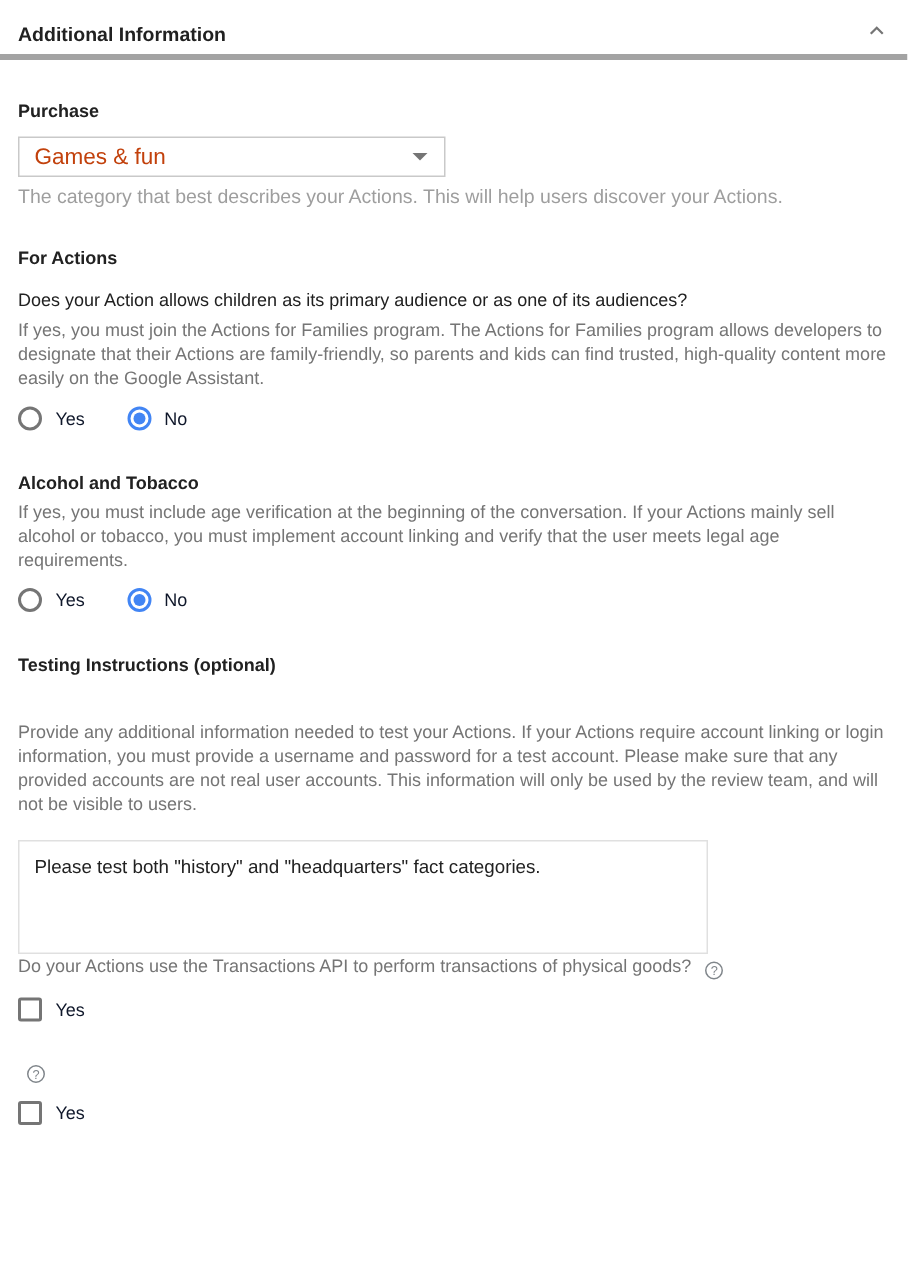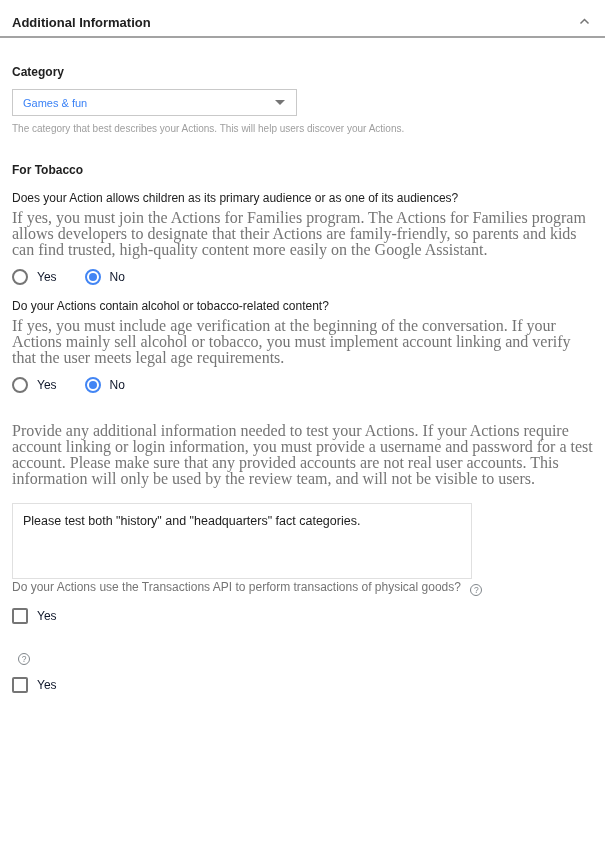--- a/index.html
+++ b/index.html
@@ -2,50 +2,50 @@
 <html><head>
 <meta charset="utf-8">
 <style>
   * { margin: 0; padding: 0; box-sizing: border-box; }
   html, body { width: 605px; height: 841px; background: #ffffff; overflow: hidden; }
   body { font-family: "Liberation Sans", sans-serif; color: #212121; }
 
   .panel-header {
     display: flex; justify-content: space-between; align-items: center;
     padding: 14px 14px 4px 12px;
-    border-bottom: 2px solid #a3a3a3;
+    border-bottom: 4px solid #a3a3a3;
   }
   .panel-title { font-size: 13px; font-weight: 700; color: #212121; line-height: 16px; }
   .collapse-btn { cursor: pointer; display: flex; align-items: center; }
 
   .content { padding: 0 12px 16px 12px; }
 
   .field-label { font-size: 12px; font-weight: 700; color: #212121; line-height: 14px; }
 
   .select-box {
     margin-top: 10px;
     width: 285px; height: 27px;
     border: 1px solid #c9c9c9;
     display: flex; align-items: center; justify-content: space-between;
     padding: 0 11px 0 10px;
     background: #fff; cursor: pointer;
   }
-  .select-value { font-size: 11px; color: #3b82f6; text-align: center; }
+  .select-value { font-size: 15px; color: #c2410c; text-align: center; }
   .select-arrow {
     width: 0; height: 0;
     border-left: 5px solid transparent;
     border-right: 5px solid transparent;
     border-top: 5px solid #757575;
   }
-  .helper-text { margin-top: 6px; font-size: 10px; color: #9e9e9e; line-height: 13px; }
+  .helper-text { margin-top: 6px; font-size: 13px; color: #9e9e9e; line-height: 13px; }
 
   .section-title { margin-top: 28px; font-size: 12px; font-weight: 700; color: #212121; line-height: 14px; }
 
   .question-dark { margin-top: 14px; font-size: 12px; font-weight: 500; color: #212121; line-height: 15px; }
-  .desc { margin-top: 4px; font-size: 16px; color: #757575; line-height: 16px; font-family: Liberation Serif, serif; }
+  .desc { margin-top: 4px; font-size: 12px; color: #757575; line-height: 16px; }
 
   .radio-row { margin-top: 11px; display: flex; align-items: center; }
   .radio-option { display: flex; align-items: center; cursor: pointer; }
   .radio-option + .radio-option { margin-left: 28px; justify-content: center; }
   .radio {
     width: 16px; height: 16px; border: 2px solid #757575; border-radius: 50%;
     position: relative; flex: 0 0 auto; background: #fff;
   }
   .radio.on { border-color: #4285f4; }
   .radio.on::after {
@@ -91,54 +91,55 @@
     <span>
       <svg width="13" height="13" viewBox="0 0 13 13">
           <polyline points="2.5,8.5 6.5,4.5 10.5,8.5" fill="none" stroke="#757575" stroke-width="1.5"></polyline>
         </svg>
     </span>
   </div>
 </div>
 
 <div class="content">
 
-  <div class="field-label" style="margin-top:27px">Category</div>
+  <div class="field-label" style="margin-top:27px">Purchase</div>
   <div class="select-box">
     <span class="select-value">Games &amp; fun</span>
     <span class="select-arrow"></span>
   </div>
   <div class="helper-text">The category that best describes your Actions. This will help users discover your Actions.</div>
 
-  <div class="section-title">For Tobacco</div>
+  <div class="section-title">For Actions</div>
   <div class="question-dark">Does your Action allows children as its primary audience or as one of its audiences?</div>
   <div class="desc">If yes, you must join the Actions for Families program. The Actions for Families program allows developers to designate that their Actions are family-friendly, so parents and kids can find trusted, high-quality content more easily on the Google Assistant.</div>
   <div class="radio-row">
     <div class="radio-option">
       <span class="radio"></span>
       <span class="ctl-label">Yes</span>
     </div>
     <div class="radio-option">
       <span class="radio on"></span>
       <span class="ctl-label">No</span>
     </div>
   </div>
 
-  <div class="question-dark">Do your Actions contain alcohol or tobacco-related content?</div>
+  <div class="section-title">Alcohol and Tobacco</div>
   <div class="desc">If yes, you must include age verification at the beginning of the conversation. If your Actions mainly sell alcohol or tobacco, you must implement account linking and verify that the user meets legal age requirements.</div>
   <div class="radio-row">
     <div class="radio-option">
       <span class="radio"></span>
       <span class="ctl-label">Yes</span>
     </div>
     <div class="radio-option">
       <span class="radio on"></span>
       <span class="ctl-label">No</span>
     </div>
   </div>
 
+  <div class="section-title">Testing Instructions (optional)</div>
   <div class="desc" style="margin-top:30px">Provide any additional information needed to test your Actions. If your Actions require account linking or login information, you must provide a username and password for a test account. Please make sure that any provided accounts are not real user accounts. This information will only be used by the review team, and will not be visible to users.</div>
   <textarea class="testing-textarea" spellcheck="false" style="">Please test both "history" and "headquarters" fact categories.</textarea>
 
 
   <p class="q-gray">
     <span>Do your Actions use the Transactions API to perform transactions of physical goods?</span>
     <span class="help-icon"></span>
   </p>
   <div class="checkbox-row">
     <span class="checkbox"></span>

